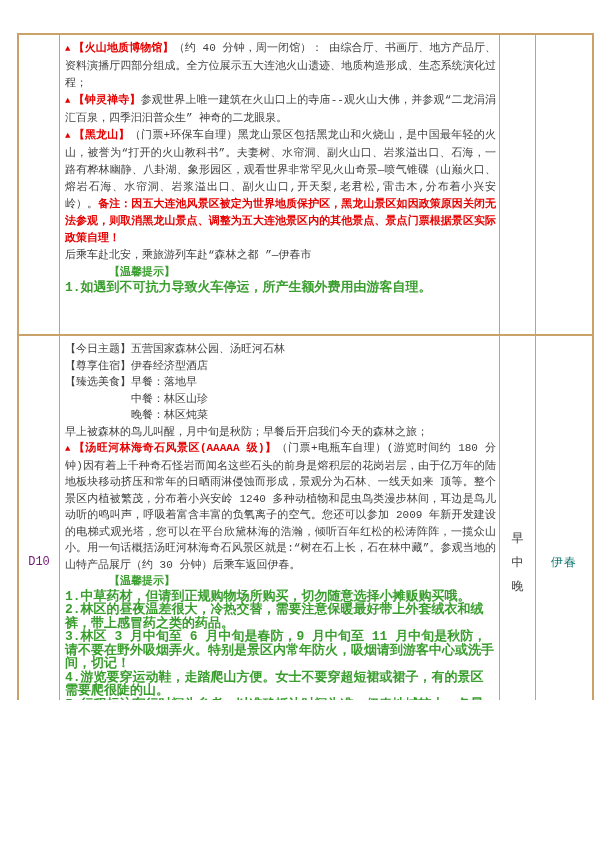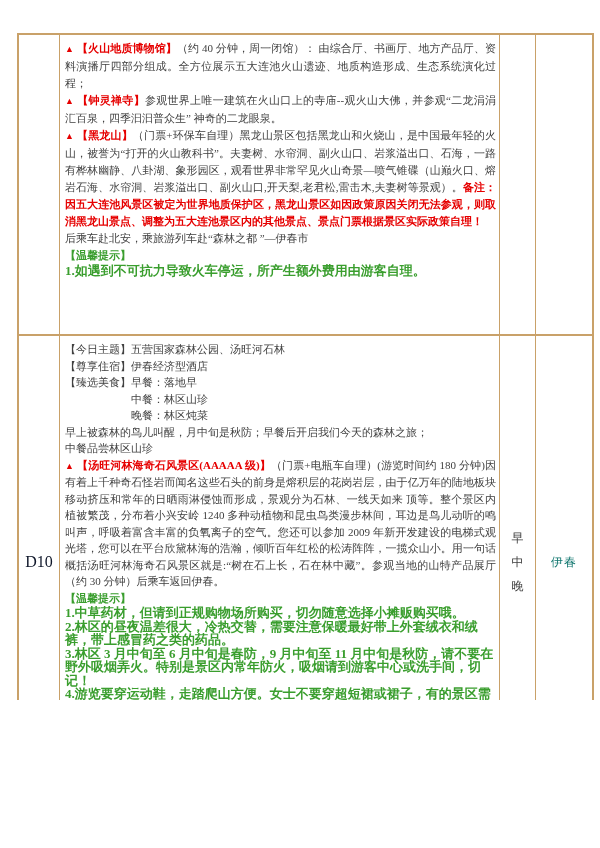--- a/index.html
+++ b/index.html
@@ -1,32 +1,32 @@
 <!DOCTYPE html>
 <html><head>
 <meta charset="utf-8">
 <style>
   html,body{margin:0;padding:0;background:#ffffff;}
   .page{
     position:relative;width:600px;height:700px;background:#ffffff;
-    font-family:Liberation Serif, serif;overflow:hidden;
+    font-family:Liberation Mono, monospace;overflow:hidden;
   }
   .itable{
     position:absolute;left:17px;top:33px;width:577px;height:757px;
     border:2px solid #c9a169;box-sizing:border-box;
     display:flex;flex-direction:column;background:#ffffff;
   }
   .row{display:flex;box-sizing:border-box;}
   .row-1{height:301px;border-bottom:2px solid #c9a169;}
   .row-2{flex:1;}
   .cell{box-sizing:border-box;overflow:hidden;}
   .day{
     width:41px;border-right:1.5px solid #c9a169;
     display:flex;align-items:center;justify-content:center;
-    font-size:16px;color:#0f172a;
+    font-size:12px;color:#701a75;
   }
   .content{
     flex:1;border-right:1.5px solid #c9a169;
     padding:5px 3px 0 5px;color:#404040;
   }
   .meals{
     width:36px;border-right:1.5px solid #c9a169;
     display:flex;flex-direction:column;align-items:center;justify-content:center;
     font-size:12px;color:#3d3d3d;gap:7px;
   }
@@ -36,58 +36,57 @@
   }
   .para{font-size:11px;text-align:justify;}
   .row-1 .para{line-height:17px;}
   .row-2 .para{line-height:16.5px;}
   .para.tip{font-size:13px;line-height:14px;color:#3a9e2e;font-weight:bold;text-align:left;}
   .row-2 .para.tip{line-height:13.5px;}
   .para.meal-indent{padding-left:66px;}
   .run.txt{color:#404040;}
   .run.tri{color:#e60000;font-size:9px;margin-right:3px;}
   .run.red{color:#e60000;font-weight:bold;}
-  .run.grn{color:#3a9e2e;font-weight:bold;}
+  .run.grn{color:#3a9e2e;font-weight:bold;margin-left:44px;}
   .run.tipt{color:#3a9e2e;font-weight:bold;}
   .run.hl{background:#93d67c;color:#2f5a24;}
   .pageno{
     position:absolute;left:0;top:800px;width:600px;text-align:center;
     font-size:12px;color:#4a4a4a;
   }
 </style>
 </head>
 <body>
 
 <div class="page">
   <div class="itable">
 
     <div class="row row-1">
       <div class="cell day"></div>
       <div class="cell content">
           <div class="para body"><span class="run tri">▲</span><span class="run red">【火山地质博物馆】</span><span class="run txt">（约 40 分钟，周一闭馆）： 由综合厅、书画厅、地方产品厅、资料演播厅四部分组成。全方位展示五大连池火山遗迹、地质构造形成、生态系统演化过程；</span></div>
           <div class="para body"><span class="run tri">▲</span><span class="run red">【钟灵禅寺】</span><span class="run txt">参观世界上唯一建筑在火山口上的寺庙--观火山大佛，并参观“二龙涓涓汇百泉，四季汩汩普众生” 神奇的二龙眼泉。</span></div>
-          <div class="para body"><span class="run tri">▲</span><span class="run red">【黑龙山】</span><span class="run txt">（门票+环保车自理）黑龙山景区包括黑龙山和火烧山，是中国最年轻的火山，被誉为“打开的火山教科书”。夫妻树、水帘洞、副火山口、岩浆溢出口、石海，一路有桦林幽静、八卦湖、象形园区，观看世界非常罕见火山奇景—喷气锥碟（山巅火口、熔岩石海、水帘洞、岩浆溢出口、副火山口,开天梨,老君松,雷击木,夫妻树等景观）。</span><span class="run red">备注：因五大连池风景区被定为世界地质保护区，黑龙山景区如因政策原因关闭无法参观，则取消黑龙山景点、调整为五大连池景区内的其他景点、景点门票根据景区实际政策自理！</span></div>
+          <div class="para body"><span class="run tri">▲</span><span class="run red">【黑龙山】</span><span class="run txt">（门票+环保车自理）黑龙山景区包括黑龙山和火烧山，是中国最年轻的火山，被誉为“打开的火山教科书”。夫妻树、水帘洞、副火山口、岩浆溢出口、石海，一路有桦林幽静、八卦湖、象形园区，观看世界非常罕见火山奇景—喷气锥碟（山巅火口、熔岩石海、水帘洞、岩浆溢出口、副火山口,开天梨,老君松,雷击木,分布着小兴安岭）。</span><span class="run red">备注：因五大连池风景区被定为世界地质保护区，黑龙山景区如因政策原因关闭无法参观，则取消黑龙山景点、调整为五大连池景区内的其他景点、景点门票根据景区实际政策自理！</span></div>
           <div class="para body"><span class="run txt">后乘车赴北安，乘旅游列车赴“森林之都 ”—伊春市</span></div>
           <div class="para body"><span class="run grn">【温馨提示】</span></div>
           <div class="para tip"><span class="run tipt">1.如遇到不可抗力导致火车停运，所产生额外费用由游客自理。</span></div>
         </div>
       <div class="cell meals"></div>
       <div class="cell city"></div>
     </div>
 
     <div class="row row-2">
       <div class="cell day">D10</div>
       <div class="cell content">
           <div class="para body"><span class="run txt">【今日主题】五营国家森林公园、汤旺河石林</span></div>
           <div class="para body"><span class="run txt">【尊享住宿】伊春经济型酒店</span></div>
           <div class="para body"><span class="run txt">【臻选美食】早餐：落地早</span></div>
           <div class="para meal-indent"><span class="run txt">中餐：林区山珍</span></div>
           <div class="para meal-indent"><span class="run txt">晚餐：林区炖菜</span></div>
           <div class="para body"><span class="run txt">早上被森林的鸟儿叫醒，月中旬是秋防；早餐后开启我们今天的森林之旅；</span></div>
-          <div class="para body"><span class="run txt">中餐品尝林区山珍</span></div>
           <div class="para body"><span class="run tri">▲</span><span class="run red">【汤旺河林海奇石风景区(AAAAA 级)】</span><span class="run txt">（门票+电瓶车自理）(游览时间约 180 分钟)因有着上千种奇石怪岩而闻名这些石头的前身是熔积层的花岗岩层，由于亿万年的陆地板块移动挤压和常年的日晒雨淋侵蚀而形成，景观分为石林、一线天如来 顶等。整个景区内植被繁茂，分布着小兴安岭 1240 多种动植物和昆虫鸟类漫步林间，耳边是鸟儿动听的鸣叫声，呼吸着富含丰富的负氧离子的空气。您还可以参加 2009 年新开发建设的电梯式观光塔，您可以在平台欣黛林海的浩瀚，倾听百年红松的松涛阵阵，一揽众山小。用一句话概括汤旺河林海奇石风景区就是:“树在石上长，石在林中藏”。参观当地的山特产品展厅（约 30 分钟）后乘车返回伊春。</span></div>
           <div class="para body"><span class="run grn">【温馨提示】</span></div>
           <div class="para tip"><span class="run tipt">1.中草药材，但请到正规购物场所购买，切勿随意选择小摊贩购买哦。</span></div>
           <div class="para tip"><span class="run tipt">2.林区的昼夜温差很大，冷热交替，需要注意保暖最好带上外套绒衣和绒裤，带上感冒药之类的药品。</span></div>
           <div class="para tip"><span class="run tipt">3.林区 3 月中旬至 6 月中旬是春防，9 月中旬至 11 月中旬是秋防，请不要在野外吸烟弄火。特别是景区内常年防火，吸烟请到游客中心或洗手间，切记！</span></div>
           <div class="para tip"><span class="run tipt">4.游览要穿运动鞋，走踏爬山方便。女士不要穿超短裙或裙子，有的景区需要爬很陡的山。</span></div>
           <div class="para tip"><span class="run tipt">5.行程标注车行时间为参考，以准确抵达时间为准，伊春地域较大，各景点之间距离车程相对长，可自备零食</span></div>
         </div>
       <div class="cell meals">
           <span>早</span>

